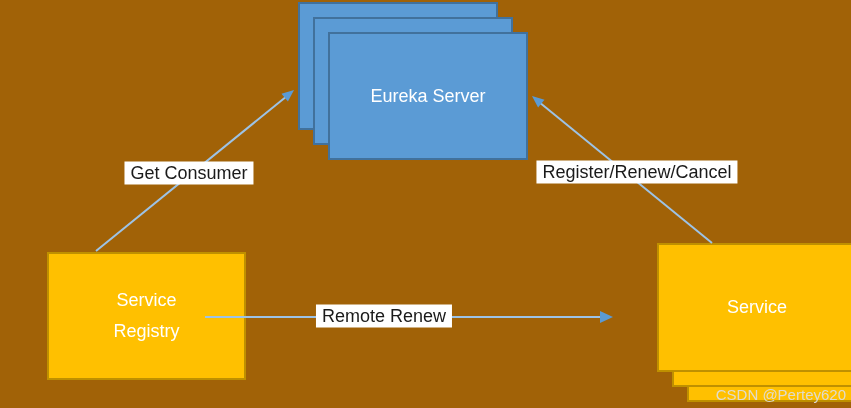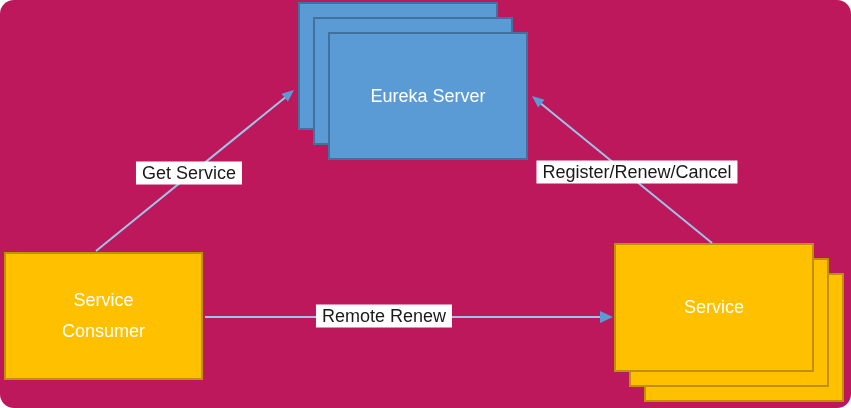--- a/index.html
+++ b/index.html
@@ -3,39 +3,38 @@
 <meta charset="utf-8">
 <style>
   * { margin: 0; padding: 0; box-sizing: border-box; }
   html, body { background: #ffffff; }
   body { font-family: "Liberation Sans", sans-serif; }
 
   .canvas {
     position: relative;
     width: 851px;
     height: 408px;
-    background: #be185d;
+    background: #a16207;
     overflow: hidden;
-    border-radius: 14px;
   }
 
   .node {
     position: absolute;
     border: 2px solid;
     display: flex;
     flex-direction: column;
     align-items: center;
     justify-content: center;
     color: var(--node-text, #ffffff);
     font-size: 18px;
     line-height: 31px;
     text-align: center;
   }
   .blue   { background: var(--blue-fill, #5B9BD5);  border-color: var(--blue-border, #41719C); }
-  .orange { background: var(--orange-fill, #FFC000); border-color: var(--orange-border, #BF9000); }
+  .orange { background: var(--orange-fill, #FFC000); border-color: var(--orange-border, #BF9000); margin-left: 43px; }
 
   
   .eureka-back  { left: 298px; top:  2px; width: 200px; height: 128px; }
   .eureka-mid   { left: 313px; top: 17px; width: 200px; height: 128px; }
   .eureka-front { left: 328px; top: 32px; width: 200px; height: 128px; }
 
   
   .consumer { left: 4px; top: 252px; width: 199px; height: 128px; }
 
   
@@ -81,39 +80,40 @@
 <div class="canvas">
 
   <div class="node blue eureka-back"></div>
   <div class="node blue eureka-mid"></div>
   <div class="node blue eureka-front">
     <span>Eureka Server</span>
   </div>
 
   <div class="node orange consumer">
     <span>Service</span>
-    <span>Consumer</span>
+    <span>Registry</span>
   </div>
 
   <div class="node orange provider-back"></div>
   <div class="node orange provider-mid"></div>
   <div class="node orange provider-front">
     <span>Service</span>
   </div>
 
   <svg class="arrows-layer" viewBox="0 0 851 408">
 
     <line class="arrow-line" x1="96" y1="251" x2="287" y2="96"></line>
     <polygon class="arrow-head" points="294,90 287.9,101.5 281.5,93.7"></polygon>
 
     <line class="arrow-line" x1="712" y1="243" x2="539" y2="102"></line>
     <polygon class="arrow-head" points="532,96 538.1,107.5 544.5,99.7"></polygon>
 
     <line class="arrow-line" x1="205" y1="317" x2="600" y2="317"></line>
     <polygon class="arrow-head" points="613,317 600,311 600,323"></polygon>
   </svg>
 
-  <div class="edge-label get-registry">Get Service</div>
+  <div class="edge-label get-registry">Get Consumer</div>
   <div class="edge-label register">Register/Renew/Cancel</div>
   <div class="edge-label remote-call">Remote Renew</div>
 
+  <div class="watermark">CSDN @Pertey620</div>
 
 </div>
 
 </body></html>

